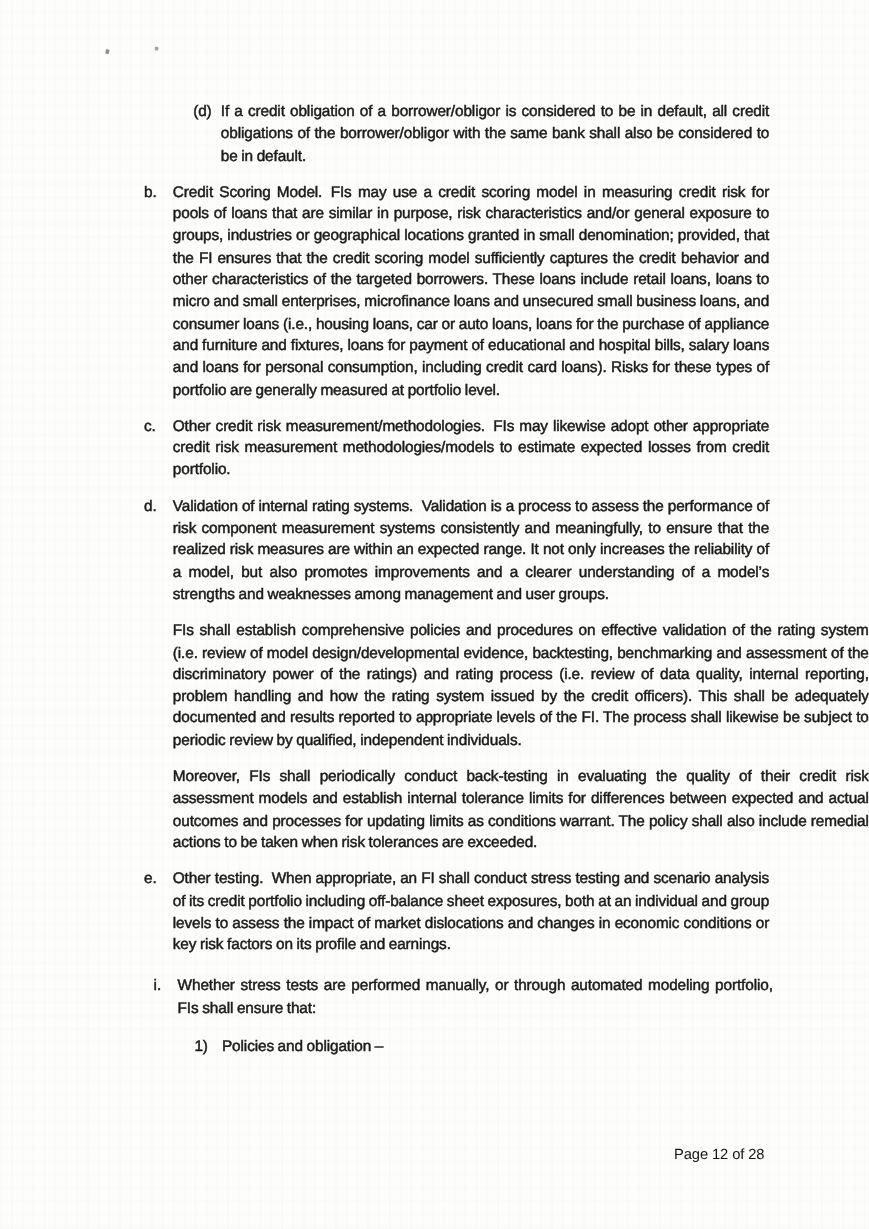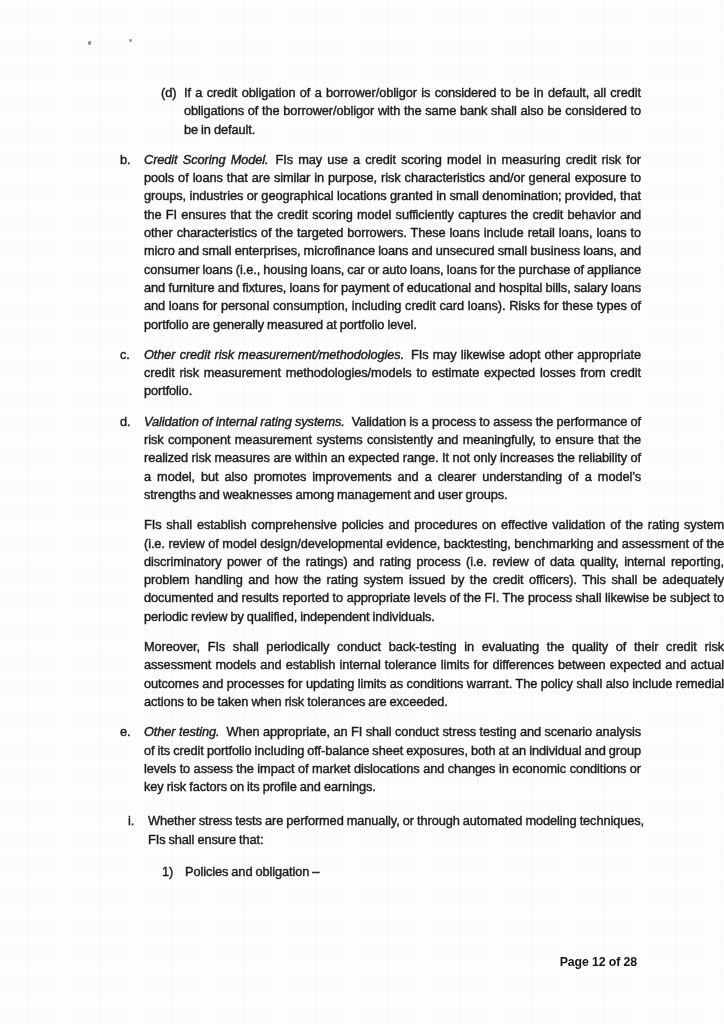--- a/index.html
+++ b/index.html
@@ -23,38 +23,38 @@
     top:84px; left:0; right:0;
     font-size:12.8px;
     line-height:18.3px;
     letter-spacing:-0.1px;
     word-spacing:-0.4px;
     text-align:justify;
     -webkit-text-stroke:0.4px currentColor;
   }
   .block { position:relative; margin-bottom:12px; }
   .marker { position:absolute; top:0; white-space:nowrap; }
-  .lead-italic { font-style:italic; }
+  .lead-italic { }
   .lead-italic:not(:empty) { margin-right:7px; }
 
   .lvl-subd   { margin-left:184px; margin-right:83px; }
   .lvl-subd   > .marker { left:-23px; }
   .lvl-letter { margin-left:144px; margin-right:83px; }
   .lvl-letter > .marker { left:-24px; }
   .lvl-body   { margin-left:144px; }
   .lvl-roman  { margin-left:148px; margin-right:80px; margin-top:16px; }
   .lvl-roman  > .marker { left:-20px; }
   .lvl-number { margin-left:185px; margin-right:80px; margin-top:14px; }
   .lvl-number > .marker { left:-23px; }
 
   .page-number {
     position:absolute;
     top:955px; right:87px;
     font-size:12.3px;
-    font-weight:bold;
+    font-weight:normal;
     letter-spacing:-0.1px;
     color:#151515;
   }
   .speck {
     position:absolute;
     width:3px; height:4px;
     background:#8f8f8c;
     border-radius:1px;
   }
   .speck-1 { left:88px;  top:41px; transform:rotate(14deg); }
@@ -98,21 +98,21 @@
       <span>Moreover, FIs shall periodically conduct back-testing in evaluating the quality of their credit risk assessment models and establish internal tolerance limits for differences between expected and actual outcomes and processes for updating limits as conditions warrant.  The policy shall also include remedial actions to be taken when risk tolerances are exceeded.</span>
     </div>
 
     <div class="block lvl-letter">
       <span class="marker">e.</span>
       <span class="lead-italic">Other testing.</span><span>When appropriate, an FI shall conduct stress testing and scenario analysis of its credit portfolio including off-balance sheet exposures, both at an individual and group levels to assess the impact of market dislocations and changes in economic conditions or key risk factors on its profile and earnings.</span>
     </div>
 
     <div class="block lvl-roman">
       <span class="marker">i.</span>
-      <span class="lead-italic"></span><span>Whether stress tests are performed manually, or through automated modeling techniques, FIs shall ensure that:</span>
+      <span class="lead-italic"></span><span>Whether stress tests are performed manually, or through automated modeling portfolio, FIs shall ensure that:</span>
     </div>
 
     <div class="block lvl-number">
       <span class="marker">1)</span>
       <span class="lead-italic"></span><span>Policies and obligation –</span>
     </div>
 
   </div>
 
   <div class="page-number">Page 12 of 28</div>

